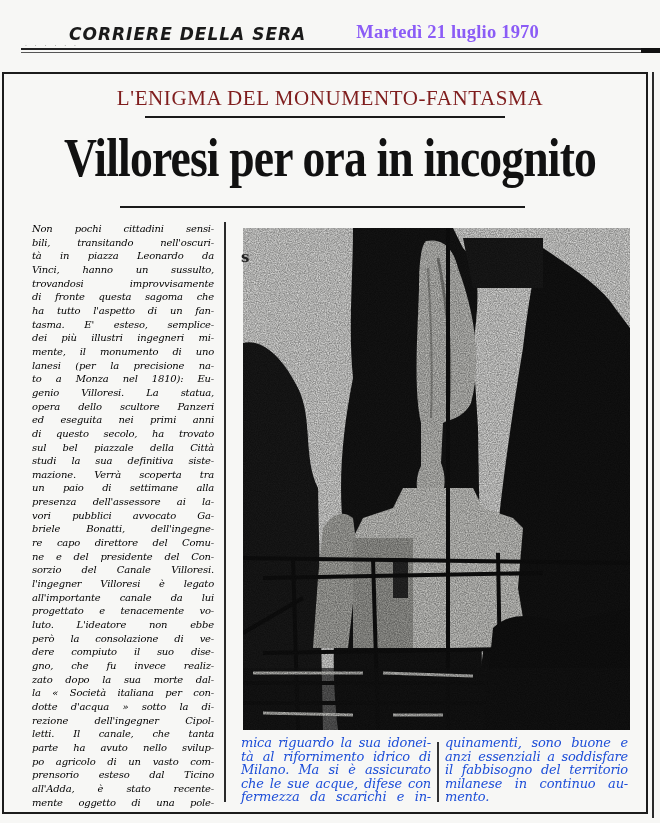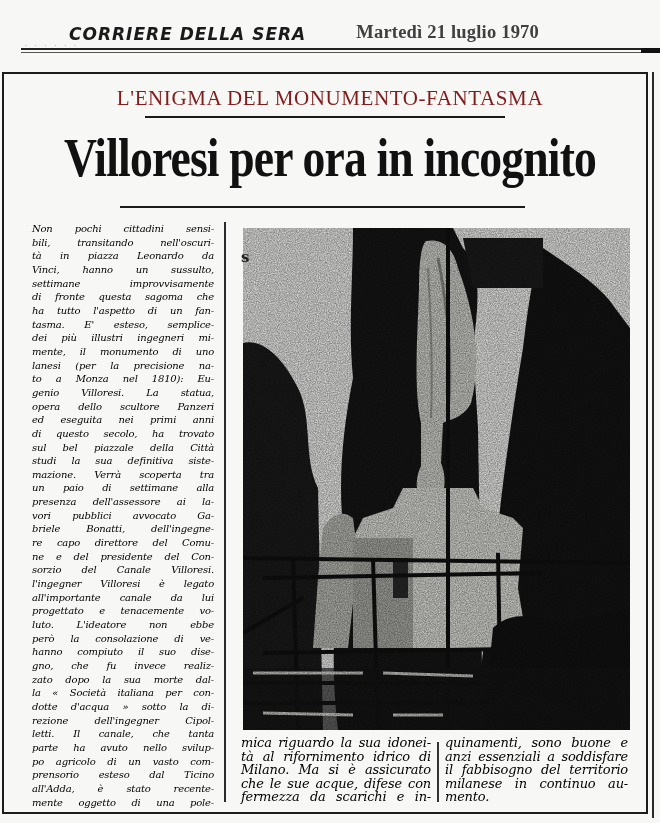--- a/index.html
+++ b/index.html
@@ -10,21 +10,21 @@
   }
   .masthead { position:absolute; left:0; top:4px; width:540px; height:52px;margin-left:21px; }
   .masthead .dots { position:absolute; left:4px; top:36px; font-size:6px; letter-spacing:3px; color:#777; font-family:"DejaVu Sans", sans-serif; }
   .masthead .paper {
     position:absolute; left:48px; top:20px;
     font-family:"DejaVu Sans", sans-serif; font-weight:bold; font-style:italic;
     font-size:17px; letter-spacing:1px; color:#1a1a1a; transform:scaleY(1.05);
   }
   .masthead .date {
     position:absolute; right:22px; top:18px;
-    font-family:"Liberation Serif", serif; font-weight:bold; font-size:18.5px; color:#404040;
+    font-family:"Liberation Serif", serif; font-weight:bold; font-size:18.5px; color:#8b5cf6;
     letter-spacing:0.2px;
     text-align:center;
   }
   .rule1 { position:absolute; left:0; top:44px; width:648px; height:2px; background:#222; }
   .rule2 { position:absolute; left:0; top:48px; width:648px; height:1px; background:#555; }
   .rule-end { position:absolute; left:620px; top:44px; width:30px; height:5px; background:#111; }
 
   .box { position:absolute; left:2px; top:72px; width:646px; height:742px;
          border:2px solid #1c1c1c; box-sizing:border-box; }
   .box-outer-right { position:absolute; left:652px; top:72px; width:2px; height:746px; background:#2a2a2a; }
@@ -52,21 +52,21 @@
 
   .photo {
     position:absolute; left:243px; top:228px; width:387px; height:502px;
     background:#1a1a1a; overflow:hidden;
   }
   .photo svg { display:block; }
 
   .col-b1, .col-b2 {
     position:absolute; top:736px;
     font-family:"DejaVu Serif", serif; font-style:italic; font-size:13px; line-height:13.6px;
-    color:#000000; letter-spacing:-0.2px;
+    color:#1d4ed8; letter-spacing:-0.2px;
   }
   .col-b1 { left:241px; width:190px; }
   .col-b2 { left:445px; width:183px; }
   .col-b1 .line, .col-b2 .line { display:block; white-space:nowrap; text-align:justify; text-align-last:justify; }
   .col-b2 .line.last { text-align-last:left; }
   .col-rule-b { position:absolute; left:437px; top:742px; width:1.5px; height:60px; background:#333; }
 </style>
 </head>
 <body>
 
@@ -86,21 +86,21 @@
 <div class="kicker-rule"></div>
 
 <div class="headline">Villoresi per ora in incognito</div>
 <div class="headline-rule"></div>
 
 <div class="col-left" id="col-left">
     <span class="line" style="padding-left: 0px;">Non pochi cittadini sensi-</span>
     <span class="line">bili, transitando nell'oscuri-</span>
     <span class="line">tà in piazza Leonardo da</span>
     <span class="line">Vinci, hanno un sussulto,</span>
-    <span class="line">settimane improvvisamente</span>
+    <span class="line">trovandosi improvvisamente</span>
     <span class="line">di fronte questa sagoma che</span>
     <span class="line">ha tutto l'aspetto di un fan-</span>
     <span class="line">tasma. E' esteso, semplice-</span>
     <span class="line">dei più illustri ingegneri mi-</span>
     <span class="line">mente, il monumento di uno</span>
     <span class="line">lanesi (per la precisione na-</span>
     <span class="line">to a Monza nel 1810): Eu-</span>
     <span class="line">genio Villoresi. La statua,</span>
     <span class="line">opera dello scultore Panzeri</span>
     <span class="line">ed eseguita nei primi anni</span>
@@ -113,21 +113,21 @@
     <span class="line">vori pubblici avvocato Ga-</span>
     <span class="line">briele Bonatti, dell'ingegne-</span>
     <span class="line">re capo direttore del Comu-</span>
     <span class="line">ne e del presidente del Con-</span>
     <span class="line">sorzio del Canale Villoresi.</span>
     <span class="line">l'ingegner Villoresi è legato</span>
     <span class="line">all'importante canale da lui</span>
     <span class="line">progettato e tenacemente vo-</span>
     <span class="line">luto. L'ideatore non ebbe</span>
     <span class="line">però la consolazione di ve-</span>
-    <span class="line">hanno compiuto il suo dise-</span>
+    <span class="line">dere compiuto il suo dise-</span>
     <span class="line">gno, che fu invece realiz-</span>
     <span class="line">zato dopo la sua morte dal-</span>
     <span class="line">la « Società italiana per con-</span>
     <span class="line">dotte d'acqua » sotto la di-</span>
     <span class="line">rezione dell'ingegner Cipol-</span>
     <span class="line">letti. Il canale, che tanta</span>
     <span class="line">parte ha avuto nello svilup-</span>
     <span class="line">po agricolo di un vasto com-</span>
     <span class="line">prensorio esteso dal Ticino</span>
     <span class="line">all'Adda, è stato recente-</span>

